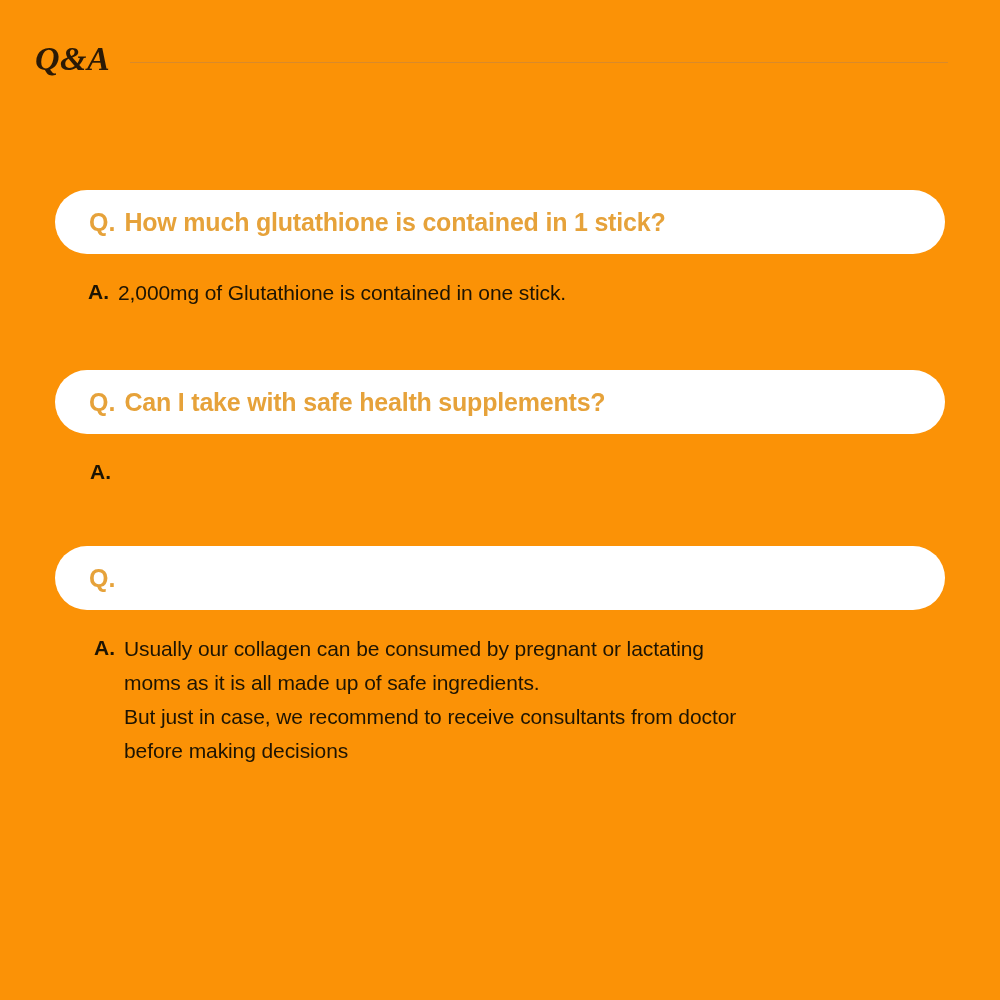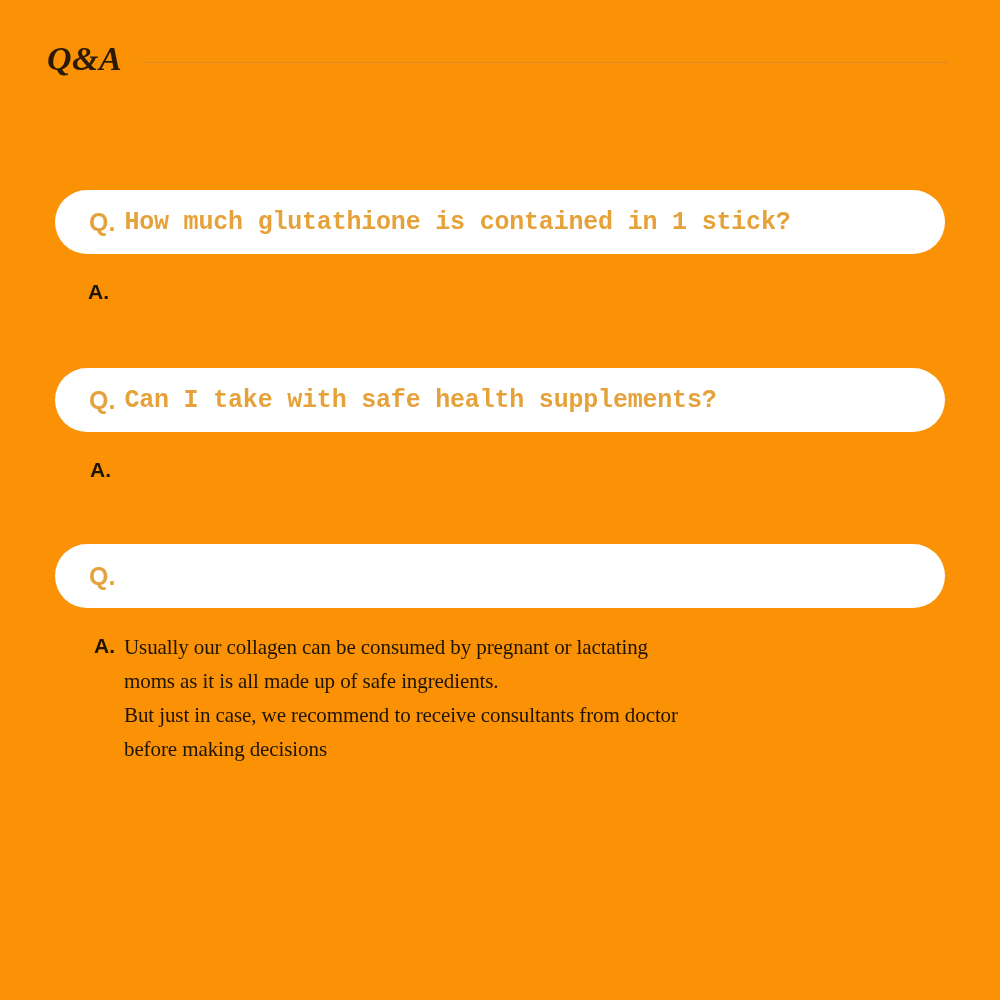--- a/index.html
+++ b/index.html
@@ -12,21 +12,21 @@
     background: #FB9206;
     font-family: "Liberation Sans", sans-serif;
     overflow: hidden;
     position: relative;
   }
 
   
   .header {
     position: absolute;
     top: 36px;
-    left: 47px;
+    left: 35px;
     right: 52px;
     height: 46px;
     display: flex;
     align-items: center;
   }
   .header-title {
     font-family: "Liberation Serif", serif;
     font-style: italic;
     font-weight: bold;
     font-size: 34px;
@@ -71,21 +71,20 @@
     margin-right: 9px;
     line-height: 1;
   }
   .q-text {
     font-size: 25px;
     font-weight: bold;
     color: #E6A23A;
     line-height: 1;
     letter-spacing: -0.2px;
     white-space: nowrap;
-    font-family: Liberation Mono, monospace;
   }
 
   .answer {
     display: flex;
     margin: 22px 88px 0 88px;
   }
   .a-mark {
     font-size: 21px;
     font-weight: bold;
     color: #1d1403;
@@ -99,39 +98,40 @@
     line-height: 34px;
     letter-spacing: -0.1px;
     white-space: pre-line;
   }
 
   
   .qa-item.i0 { margin-bottom: 60px; }
   .qa-item.i1 { margin-bottom: 58px; }
   .qa-item.i1 .answer { margin-left: 90px; }
   .qa-item.i2 .answer { margin-left: 94px; }
-  .qa-item.i2 .a-text { line-height: 34px; font-family: Liberation Serif, serif; }
+  .qa-item.i2 .a-text { line-height: 34px; }
 </style>
 </head>
 <body>
 
 <div class="header">
   <div class="header-title">Q&amp;A</div>
   <div class="header-rule"></div>
 </div>
 
 <div class="qa-list">
 
   <div class="qa-item i0">
     <div class="question-pill">
       <span class="q-mark">Q.</span>
       <span class="q-text">How much glutathione is contained in 1 stick?</span>
     </div>
     <div class="answer">
       <span class="a-mark">A.</span>
+      <span class="a-text">2,000mg of Glutathione is contained in one stick.</span>
     </div>
   </div>
 
   <div class="qa-item i1">
     <div class="question-pill">
       <span class="q-mark">Q.</span>
       <span class="q-text">Can I take with safe health supplements?</span>
     </div>
     <div class="answer">
       <span class="a-mark">A.</span>

